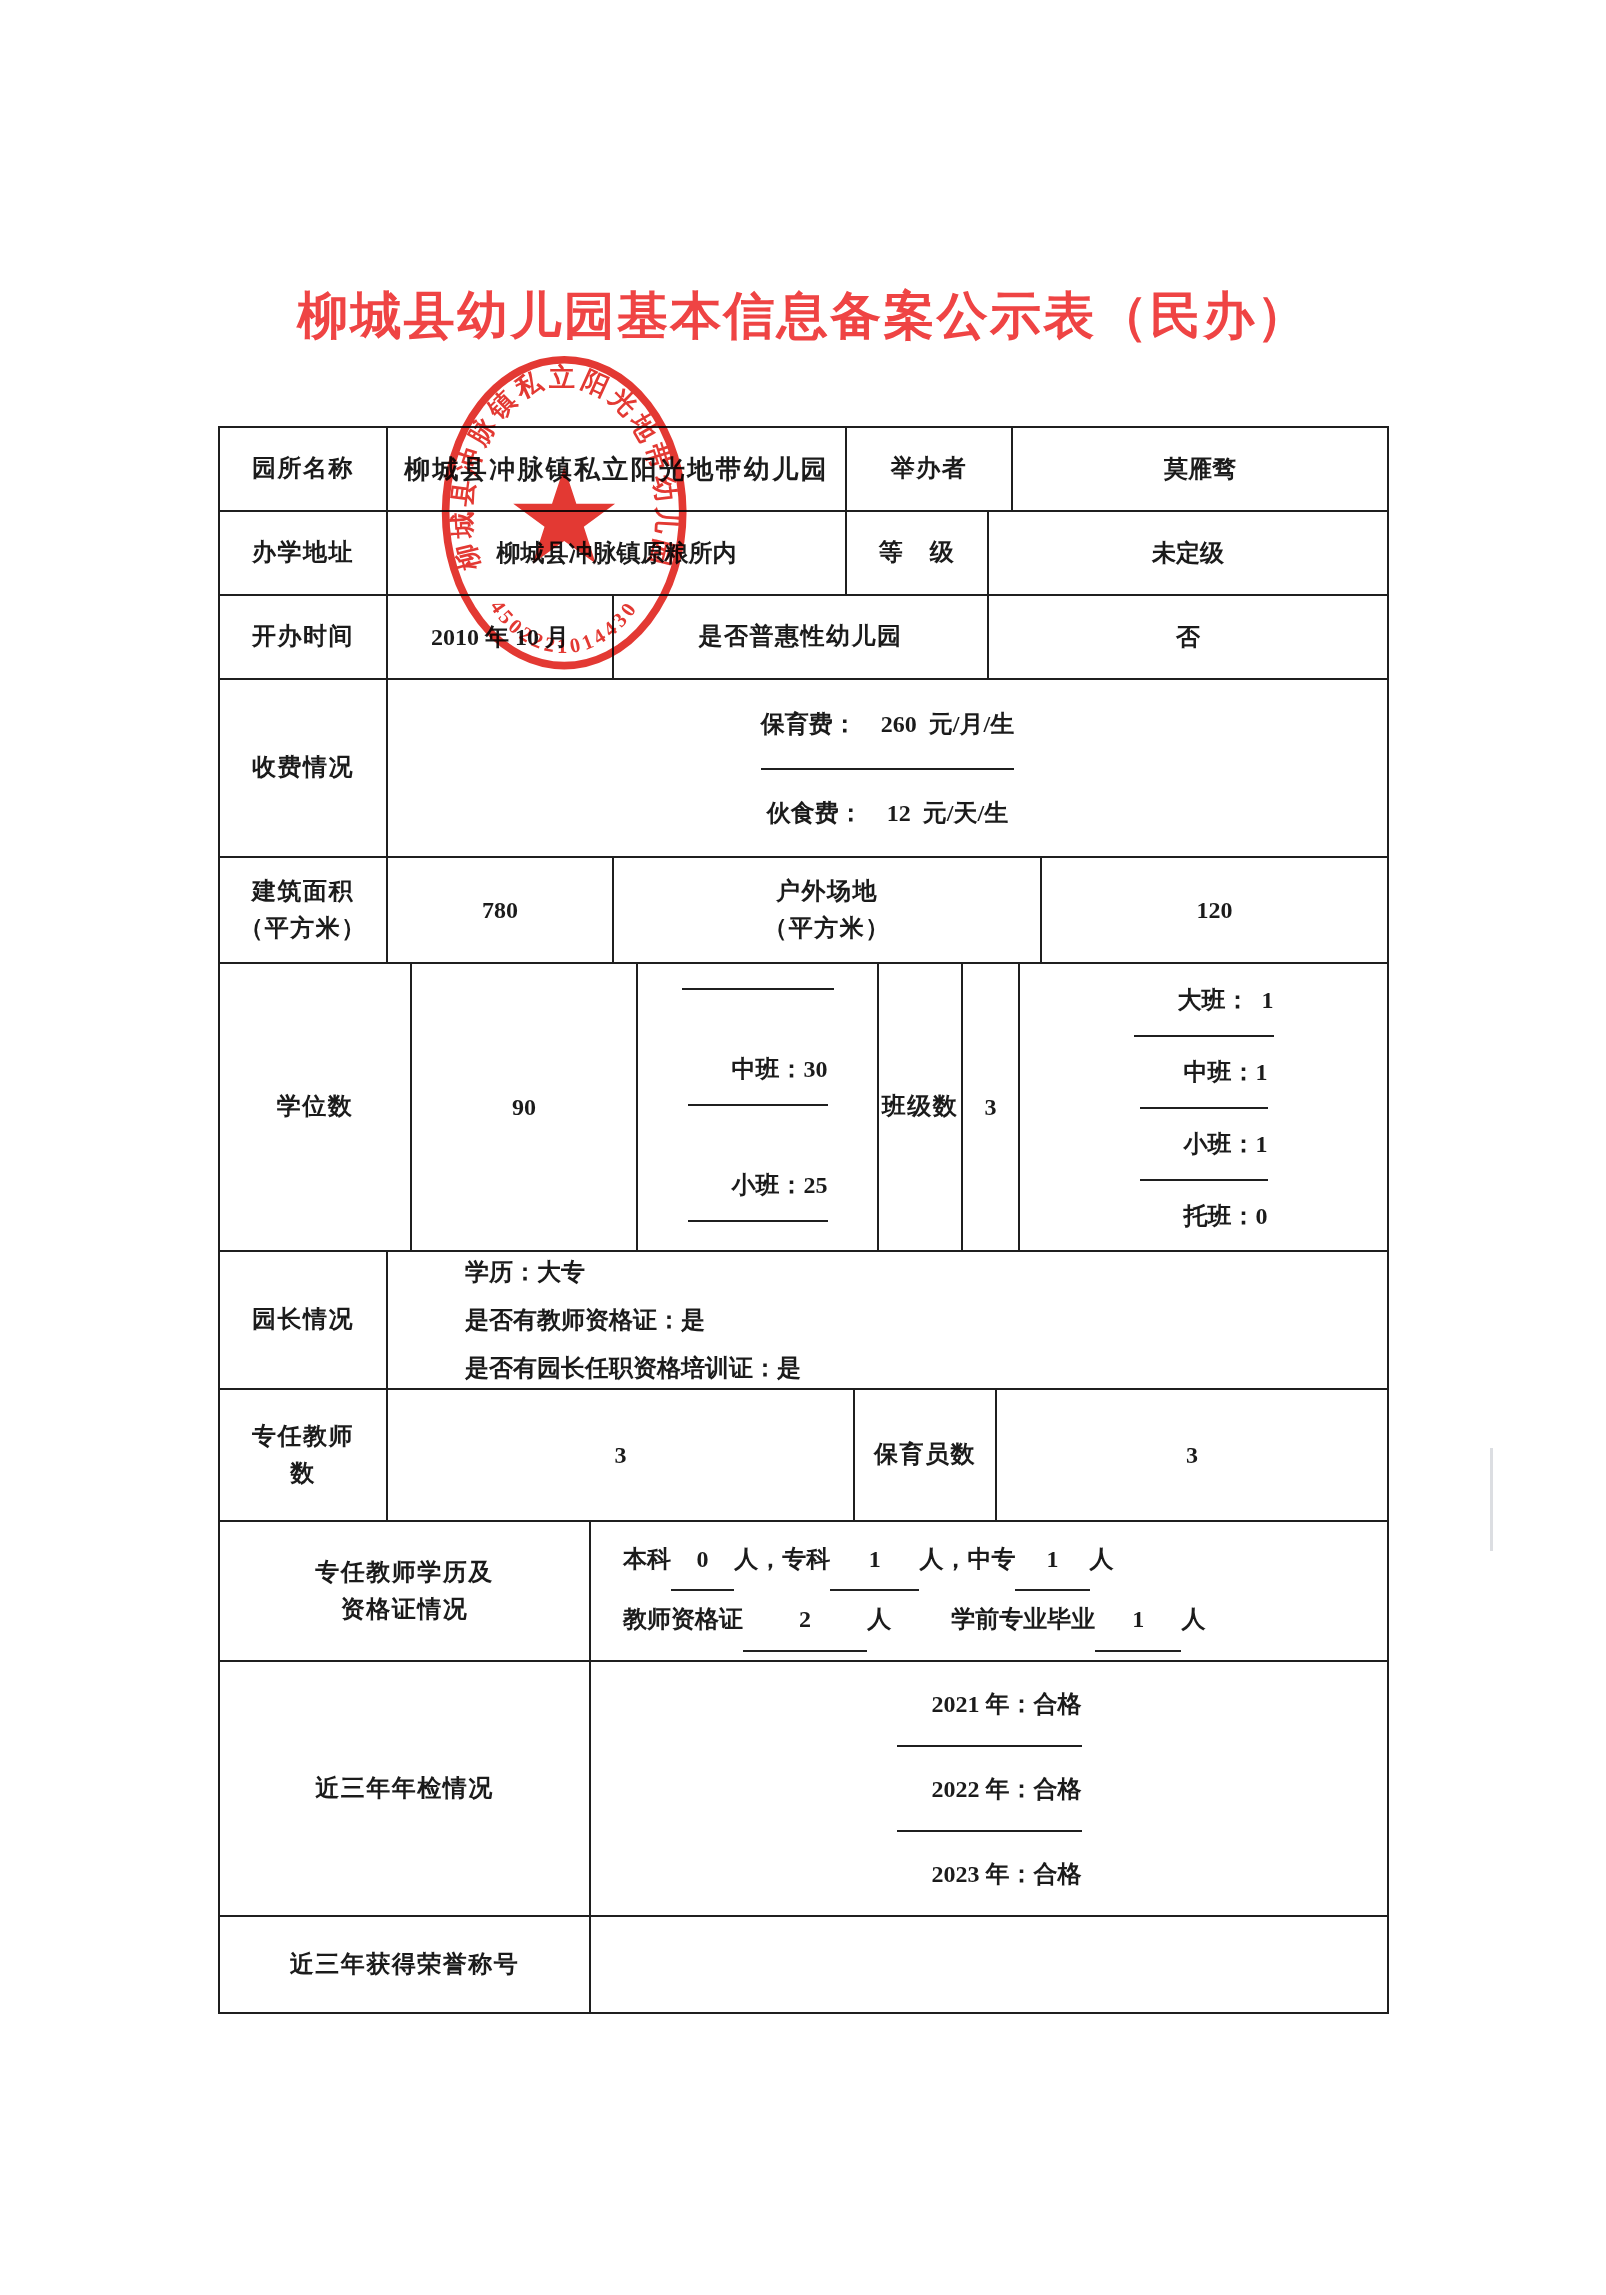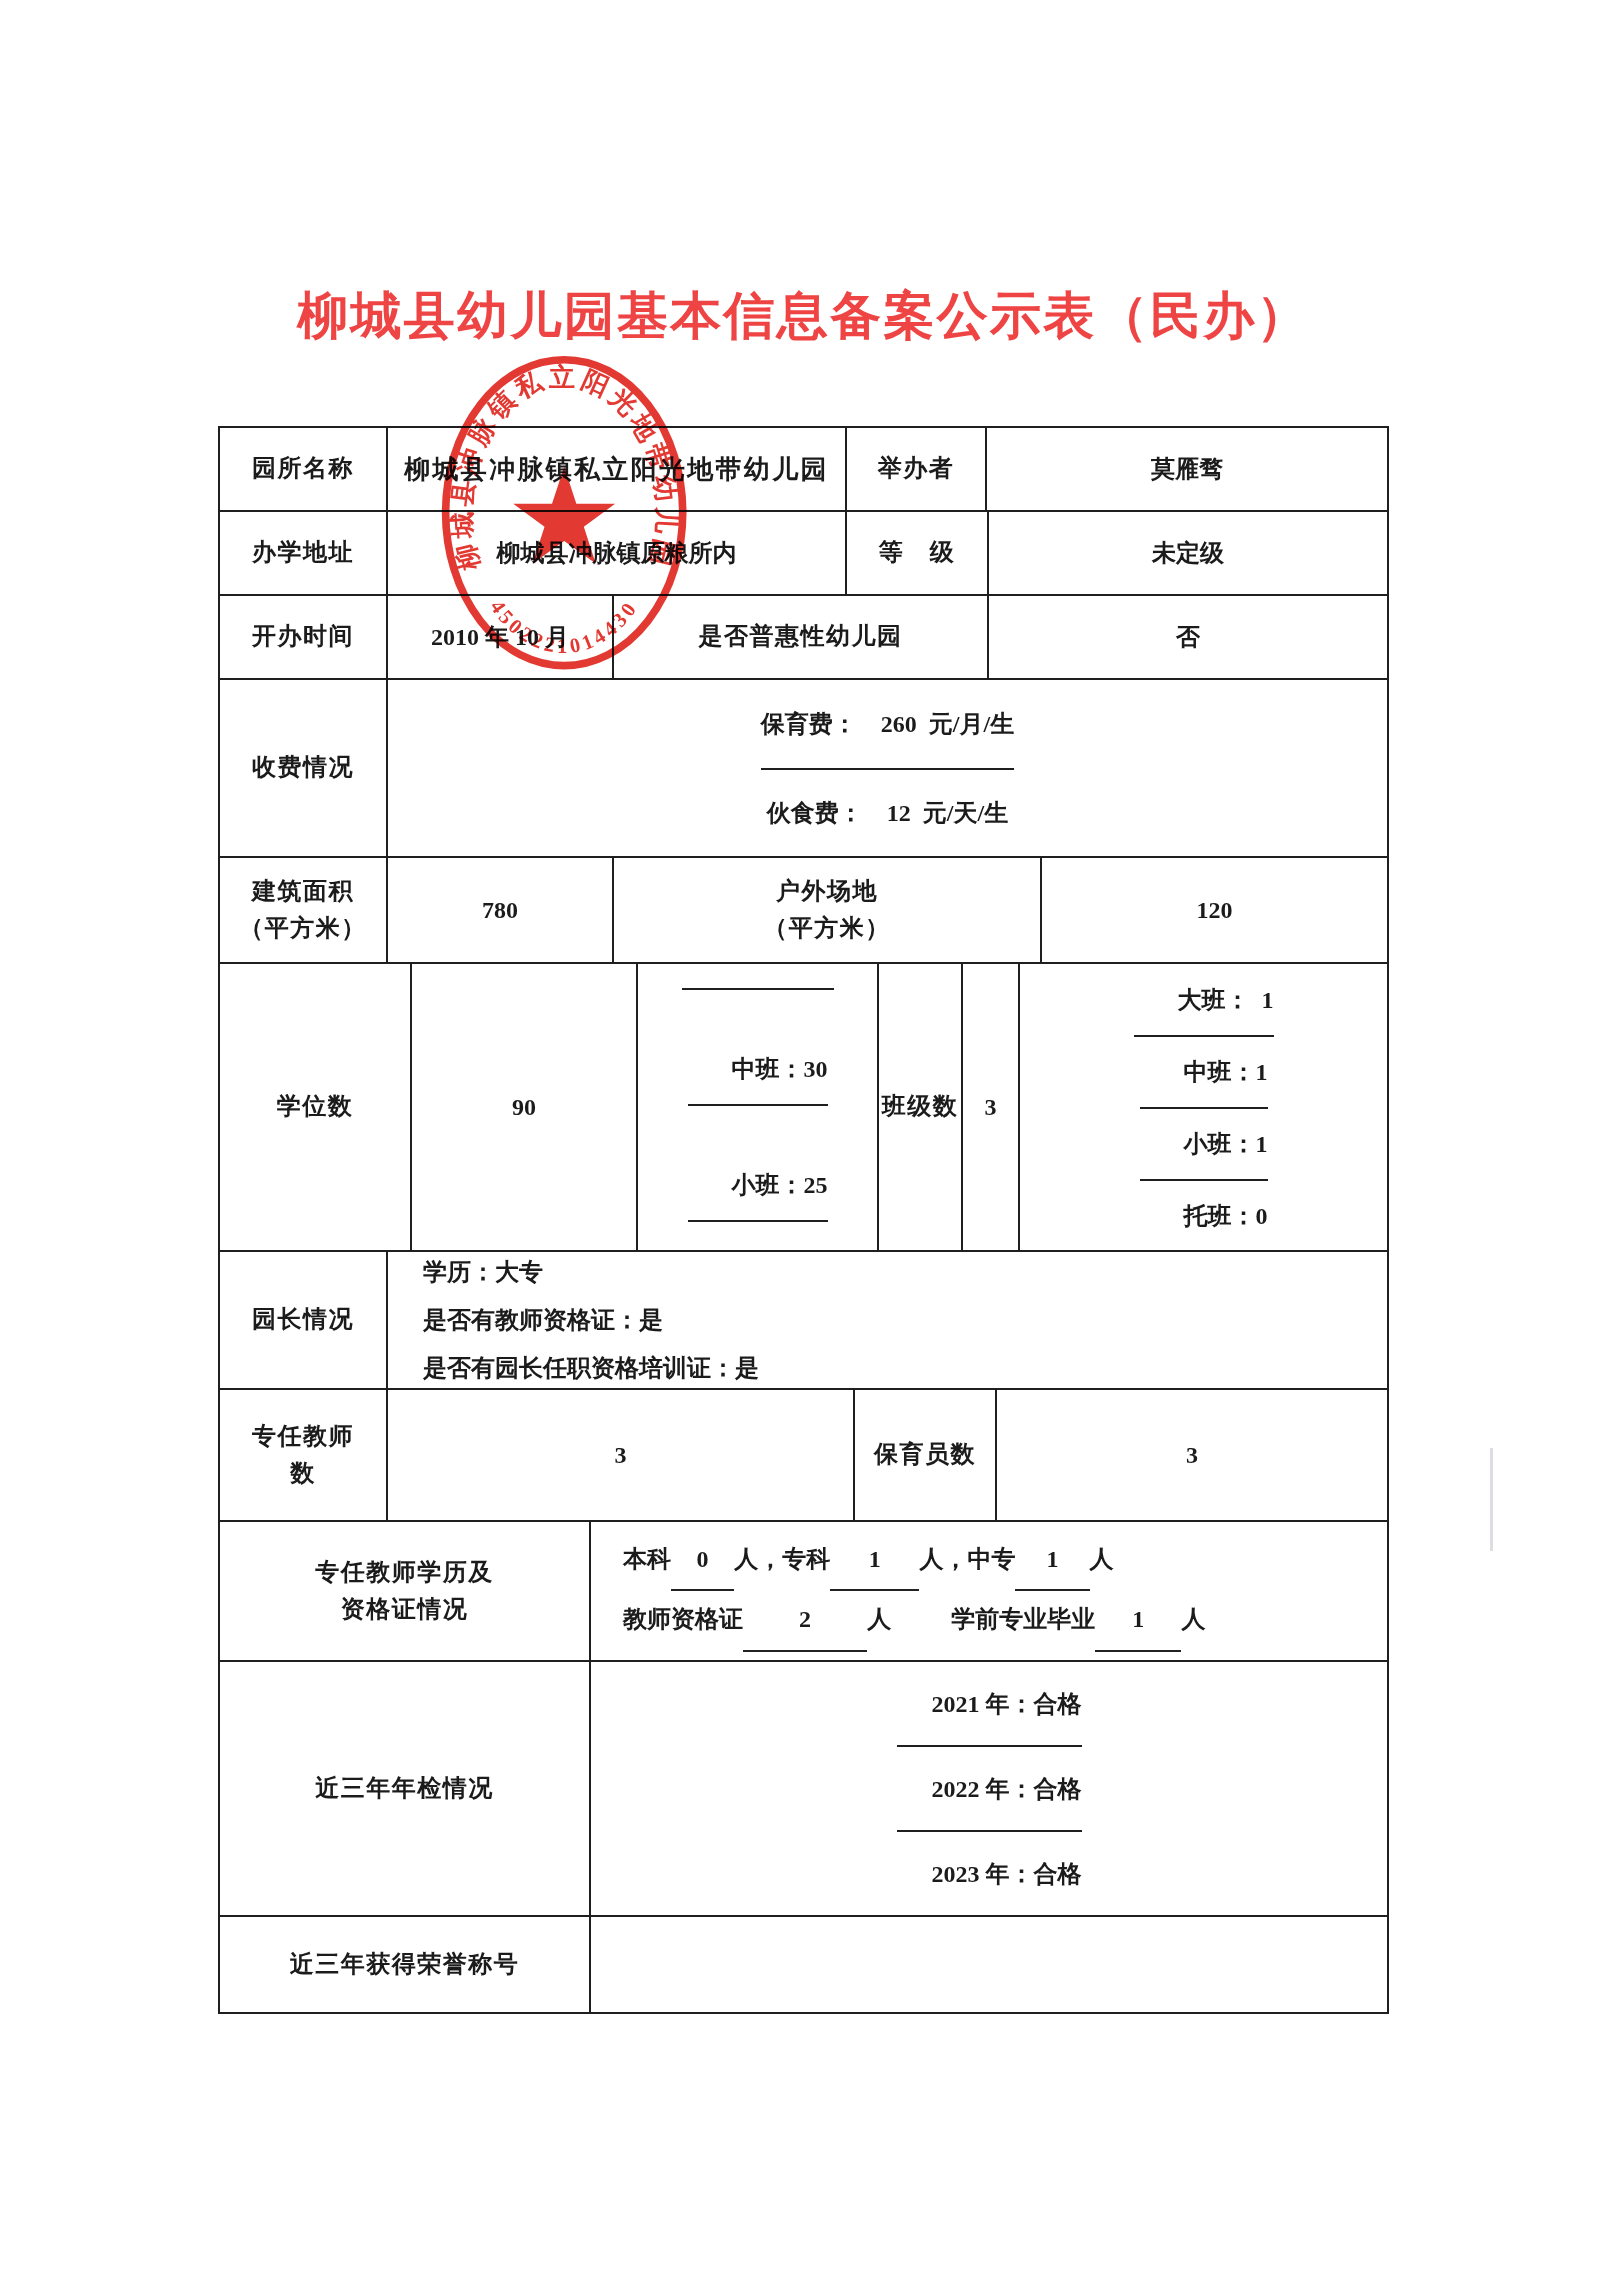--- a/index.html
+++ b/index.html
@@ -35,21 +35,21 @@
   }
   .c.last { border-right:none; flex:1 1 auto; }
   .col { display:flex; flex-direction:column; }
   .subrow { border-bottom:2.3px solid #1f1f1f; box-sizing:border-box; display:flex; align-items:center; flex:0 0 auto; }
   .subrow:last-child { border-bottom:none; flex:1 1 auto; }
   .center { justify-content:center; }
   .pre { white-space:pre; }
   .lbl { letter-spacing:1.5px; text-align:center; line-height:1.55; }
   .big { font-size:26px; letter-spacing:2.3px; }
   .leftpad { padding-left:44px; justify-content:flex-start; }
-  .plines { line-height:48px; padding-left:35px; }
+  .plines { line-height:48px; padding-left:35px;margin-left:42px; }
   .ul {
     display:inline-block; text-align:center;
     border-bottom:2.7px solid #222; padding:0 4.6px 1.5px;
   }
   .ul-a{min-width:54px;} .ul-b{min-width:80px;} .ul-c{min-width:65px;}
   .ul-d{min-width:115px;} .ul-e{min-width:77px;}
   .gap { margin-left:60px; }
   .qual-lines { line-height:57px; padding-left:32px; }
 
   .stamp-svg {
@@ -72,21 +72,21 @@
 
   <div class="form-table">
 
     <div class="trow" style="height:84px;">
       <div class="c lbl" style="width:168px;">
           <span>园所名称</span>
         </div>
       <div class="c big" style="width:459px;">
           <span>柳城县冲脉镇私立阳光地带幼儿园</span>
         </div>
-      <div class="c lbl" style="width:140px;">
+      <div class="c lbl" style="width:166px;">
           <span>举办者</span>
         </div>
       <div class="c last">
           <span>莫雁骛</span>
         </div>
     </div>
 
     <div class="trow" style="height:84px;">
       <div class="c lbl" style="width:168px;">
           <span>办学地址</span>

